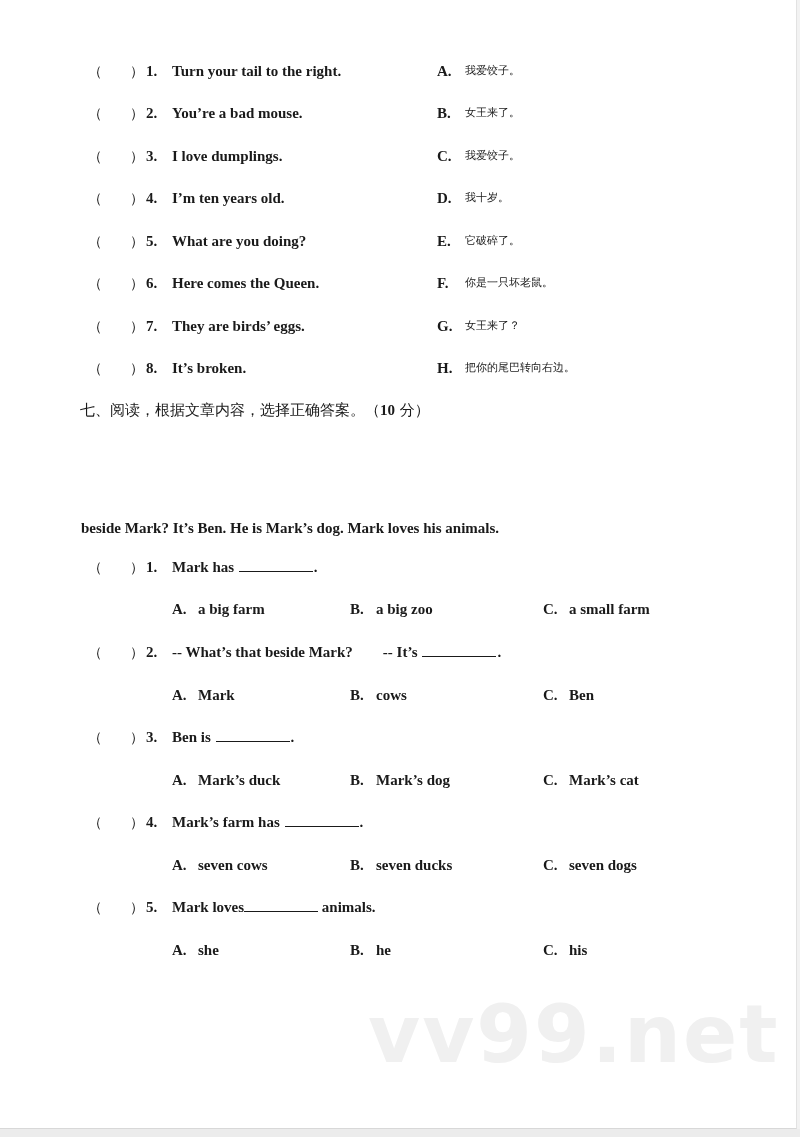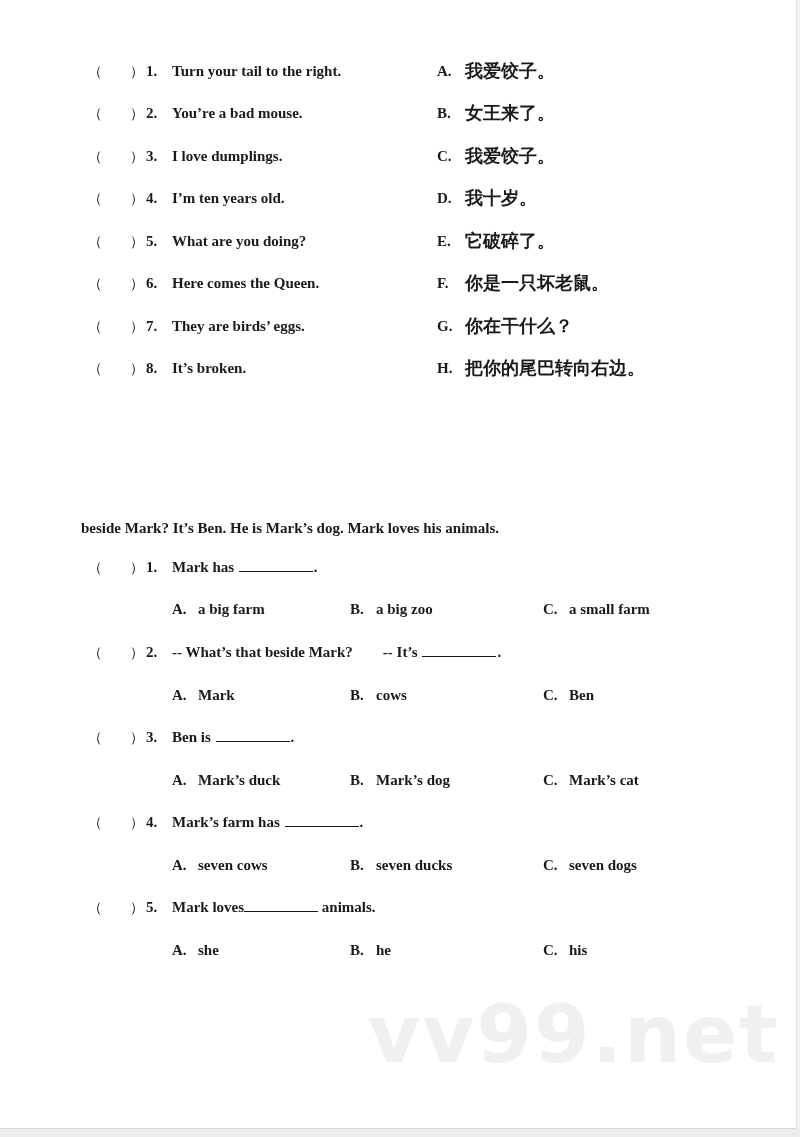--- a/index.html
+++ b/index.html
@@ -70,23 +70,23 @@
       position: absolute;
       left: 172px;
     }
     .match-letter {
       position: absolute;
       left: 437px;
     }
     .match-cn {
       position: absolute;
       left: 465px;
-      font-weight: bold;
-      font-family: "DejaVu Sans", sans-serif;
-      font-size: 18px;
+      font-weight: normal;
+      font-family: "DejaVu Sans", sans-serif;
+      font-size: 11px;
     }
     .section-title {
       position: absolute;
       left: 80px;
       top: 400px;
       font-family: "DejaVu Sans", sans-serif;
       font-size: 15px;
       font-weight: normal;
       line-height: 20px;
       white-space: nowrap;
@@ -185,31 +185,34 @@
     <span class="qtext">Here comes the Queen.</span>
     <span class="match-letter">F.</span>
     <span class="match-cn">你是一只坏老鼠。</span>
   </div>
   <div class="row" style="top:316px;">
     <span class="paren-open">（</span>
     <span class="paren-close">）</span>
     <span class="qnum">7.</span>
     <span class="qtext">They are birds’ eggs.</span>
     <span class="match-letter">G.</span>
-    <span class="match-cn">你在干什么？</span>
+    <span class="match-cn">女王来了？</span>
   </div>
   <div class="row" style="top:358px;">
     <span class="paren-open">（</span>
     <span class="paren-close">）</span>
     <span class="qnum">8.</span>
     <span class="qtext">It’s broken.</span>
     <span class="match-letter">H.</span>
     <span class="match-cn">把你的尾巴转向右边。</span>
   </div>
 
+  <div class="section-title">
+    <span>七、阅读，根据文章内容，选择正确答案。（</span><span class="score">10</span><span> 分）</span>
+  </div>
 
   <div class="passage" style="top:518px;">beside Mark? It’s Ben. He is Mark’s dog. Mark loves his animals.</div>
 
   <div class="row" style="top:557px;">
     <span class="paren-open">（</span>
     <span class="paren-close">）</span>
     <span class="qnum">1.</span>
     <span class="qtext"><span>Mark has </span><span class="blank"></span><span>.</span></span>
   </div>
   <div class="row" style="top:599px;">

